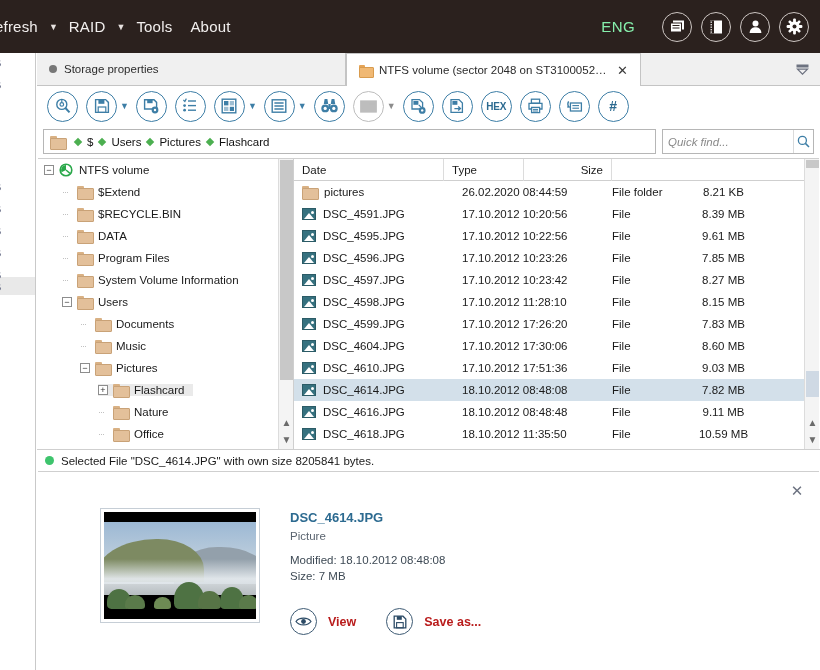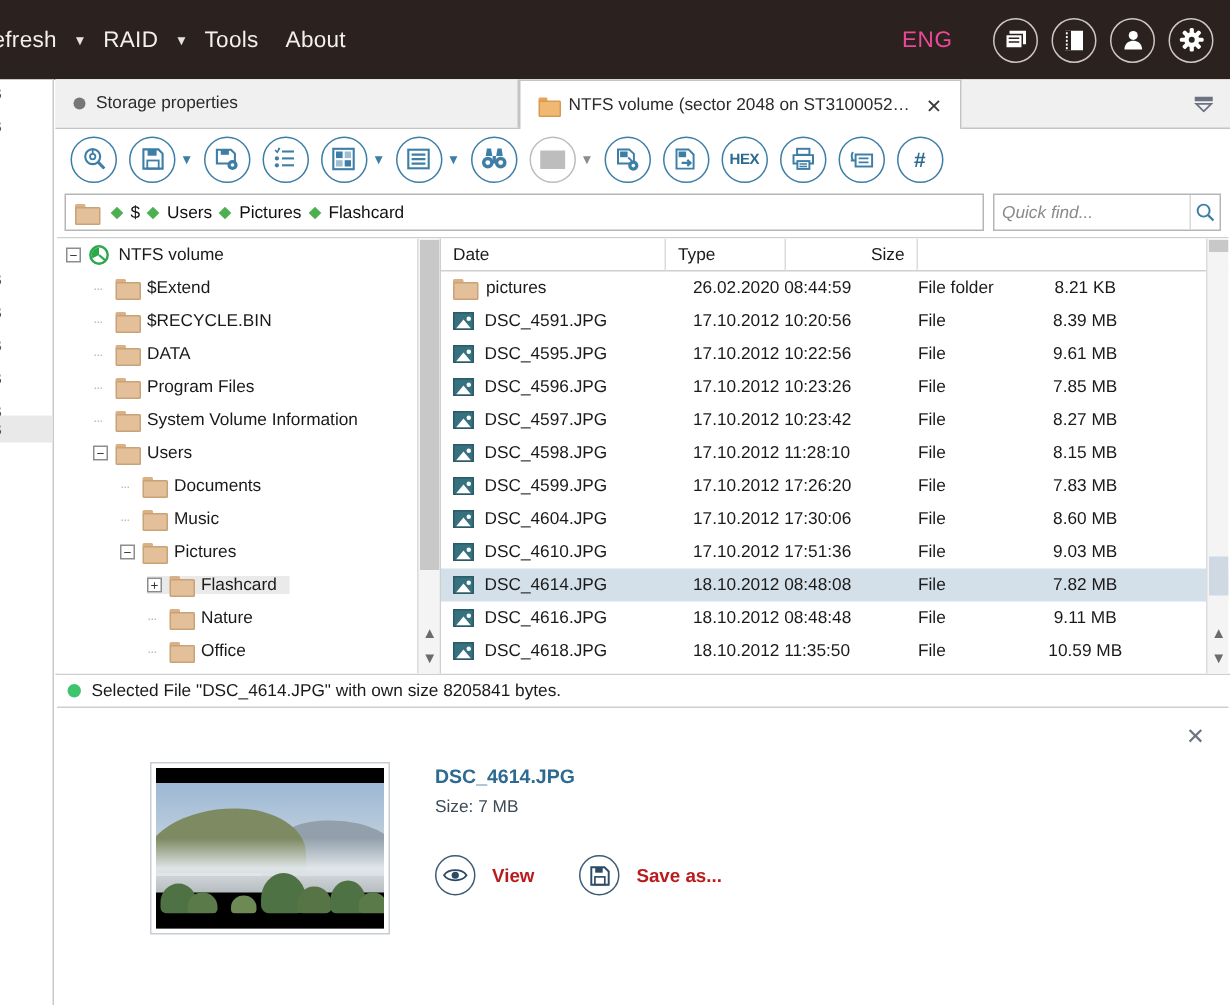--- a/index.html
+++ b/index.html
@@ -20,21 +20,21 @@
     background:#2b211e;
     display:flex; align-items:center;
   }
   .menu-area { display:flex; align-items:center; margin-left:-14px; }
   .menu-item {
     color:#f2efee; font-size:15px; padding:0 9px; white-space:nowrap;
     letter-spacing:.2px;
   }
   .menu-caret { color:#e7e2e0; font-size:9px; padding:0 2px; }
   .title-right { margin-left:auto; display:flex; align-items:center; padding-right:11px; }
-  .lang { color:#ec4899; font-size:15px; margin-right:18px; letter-spacing:.4px;}
+  .lang { color:#86efac; font-size:15px; margin-right:18px; letter-spacing:.4px;}
   .circle-btn {
     width:30px; height:30px; border-radius:50%;
     border:1.4px solid #cdc6c3;
     display:flex; align-items:center; justify-content:center;
     margin-left:9px;
   }
   .circle-btn svg { display:block; }
 
   
   .leftstrip {
@@ -810,20 +810,22 @@
               <div class="tree" style="left:76%;width:16%;height:70%;"></div>
               <div class="tree" style="left:89%;width:12%;height:44%;background:#5a7a4a;"></div>
             </div>
             <div class="bar-t"></div>
             <div class="bar-b"></div>
           </div>
         </div>
 
         <div class="pinfo">
           <div class="pname">DSC_4614.JPG</div>
+          <div class="ptype">Picture</div>
+          <div class="pmeta">Modified: 18.10.2012 08:48:08</div>
           <div class="pmeta">Size: 7 MB</div>
 
           <div class="pactions">
             <div class="paction">
               <span class="pabtn">
                 <svg width="17" height="11" viewBox="0 0 17 11">
                   <path d="M1 5.5 C4 1 13 1 16 5.5 C13 10 4 10 1 5.5 Z" fill="none" stroke="#2c4b66" stroke-width="1.2"></path>
                   <circle cx="8.5" cy="5.5" r="2.4" fill="#2c4b66"></circle>
                 </svg>
               </span>

